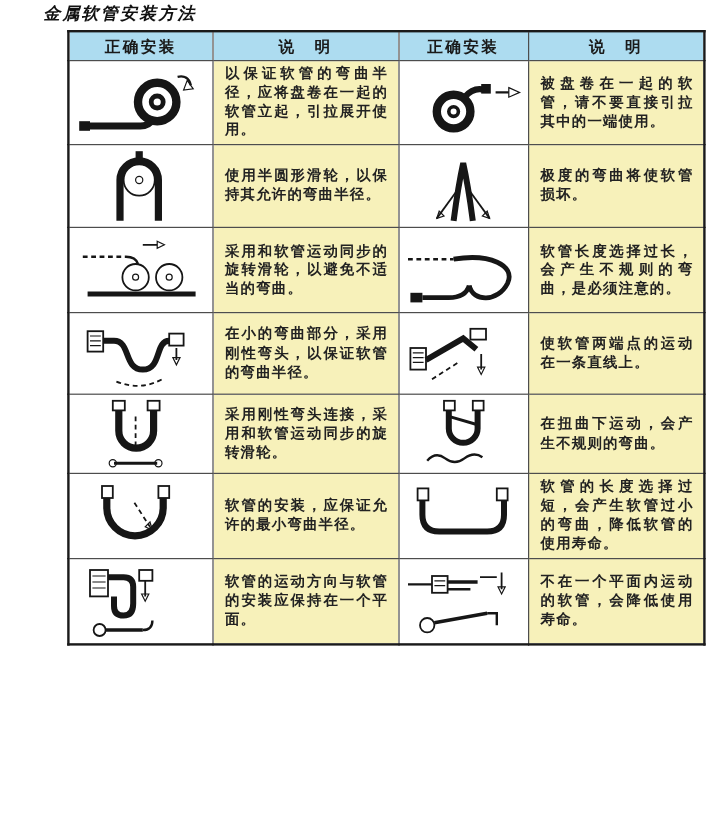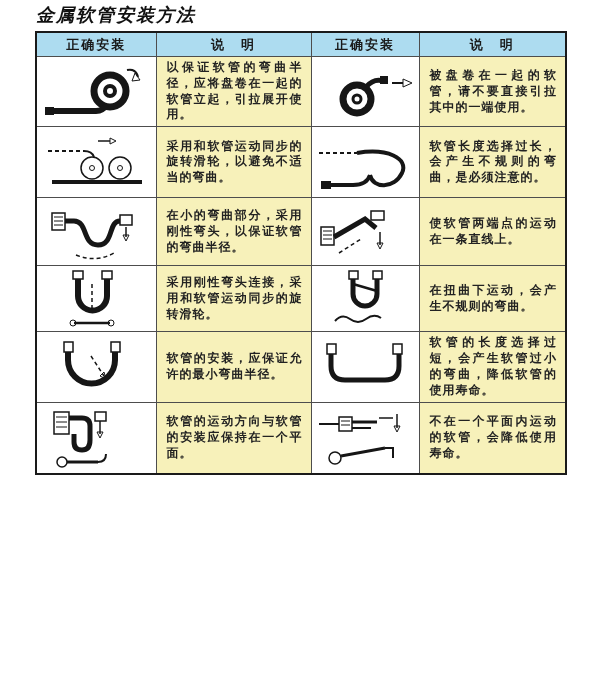--- a/index.html
+++ b/index.html
@@ -5,25 +5,25 @@
   html,body{margin:0;padding:0;}
   body{
     width:600px;height:698px;background:#ffffff;
     font-family:"Liberation Sans","DejaVu Sans",sans-serif;
     color:#1f1f1f;overflow:hidden;
   }
   .page-title{
     margin:3px 0 4px 36px;
     font-family:"DejaVu Serif","Liberation Serif",serif;
     font-style:italic;font-weight:bold;
-    font-size:18px;letter-spacing:2px;color:#111;
+    font-size:14px;letter-spacing:2px;color:#111;
   }
   table.install{
     border-collapse:collapse;table-layout:fixed;
-    margin-left:35px;width:530px;
+    margin-left:56px;width:530px;
     border:2px solid #1a1a1a;
   }
   table.install th, table.install td{
     border:1px solid #4d4d4d;
     overflow:hidden;
   }
   table.install th{
     background:#addcf0;
     font-size:13px;font-weight:bold;letter-spacing:2px;
     height:21px;padding:1px 0;color:#1a1a1a;
@@ -81,20 +81,41 @@
         <circle cx="42" cy="38" r="4" stroke-width="3"></circle>
         <path d="M51 26 Q59 17 68 20" stroke-width="5"></path>
         <rect x="65" y="15" width="8" height="8" fill="#161616"></rect>
         <path d="M77 22 h11" stroke-width="2"></path>
         <path d="M88 18 l9 4 l-9 4 z" fill="#161616" stroke="none"></path>
       </svg>
     </td>
     <td class="desc">被盘卷在一起的软管，请不要直接引拉其中的一端使用。</td>
   </tr>
 
+  <tr class="r2">
+    <td class="img">
+      <svg class="illu" width="112" height="62" viewBox="0 0 112 62">
+        <rect x="52" y="2" width="6" height="10" fill="#161616"></rect>
+        <circle cx="55" cy="26" r="13" stroke-width="1.5" fill="#fff"></circle>
+        <circle cx="55" cy="26" r="3" fill="#161616" stroke="none"></circle>
+        <path d="M39 60 V26 A16 16 0 0 1 71 26 V60" stroke-width="6"></path>
+      </svg>
+    </td>
+    <td class="desc">使用半圆形滑轮，以保持其允许的弯曲半径。</td>
+    <td class="img">
+      <svg class="illu" width="100" height="62" viewBox="0 0 100 62">
+        <path d="M42 60 Q46 30 50 12 Q54 30 58 60" stroke-width="5"></path>
+        <path d="M28 58 L44 36" stroke-width="1.5"></path>
+        <path d="M72 58 L56 36" stroke-width="1.5"></path>
+        <path d="M28 58 l6 -2 l-4 -4 z" fill="#161616" stroke="none"></path>
+        <path d="M72 58 l-6 -2 l4 -4 z" fill="#161616" stroke="none"></path>
+      </svg>
+    </td>
+    <td class="desc">极度的弯曲将使软管损坏。</td>
+  </tr>
 
   <tr class="r3">
     <td class="img">
       <svg class="illu" width="112" height="62" viewBox="0 0 112 62">
         <path d="M8 20 H44" stroke-width="2" stroke-dasharray="4 3"></path>
         <path d="M44 20 Q52 20 54 26" stroke-width="2"></path>
         <circle cx="52" cy="37" r="11" stroke-width="1.5" fill="#fff"></circle>
         <circle cx="52" cy="37" r="2.5" fill="#161616" stroke="none"></circle>
         <circle cx="80" cy="37" r="11" stroke-width="1.5" fill="#fff"></circle>
         <circle cx="80" cy="37" r="2.5" fill="#161616" stroke="none"></circle>

